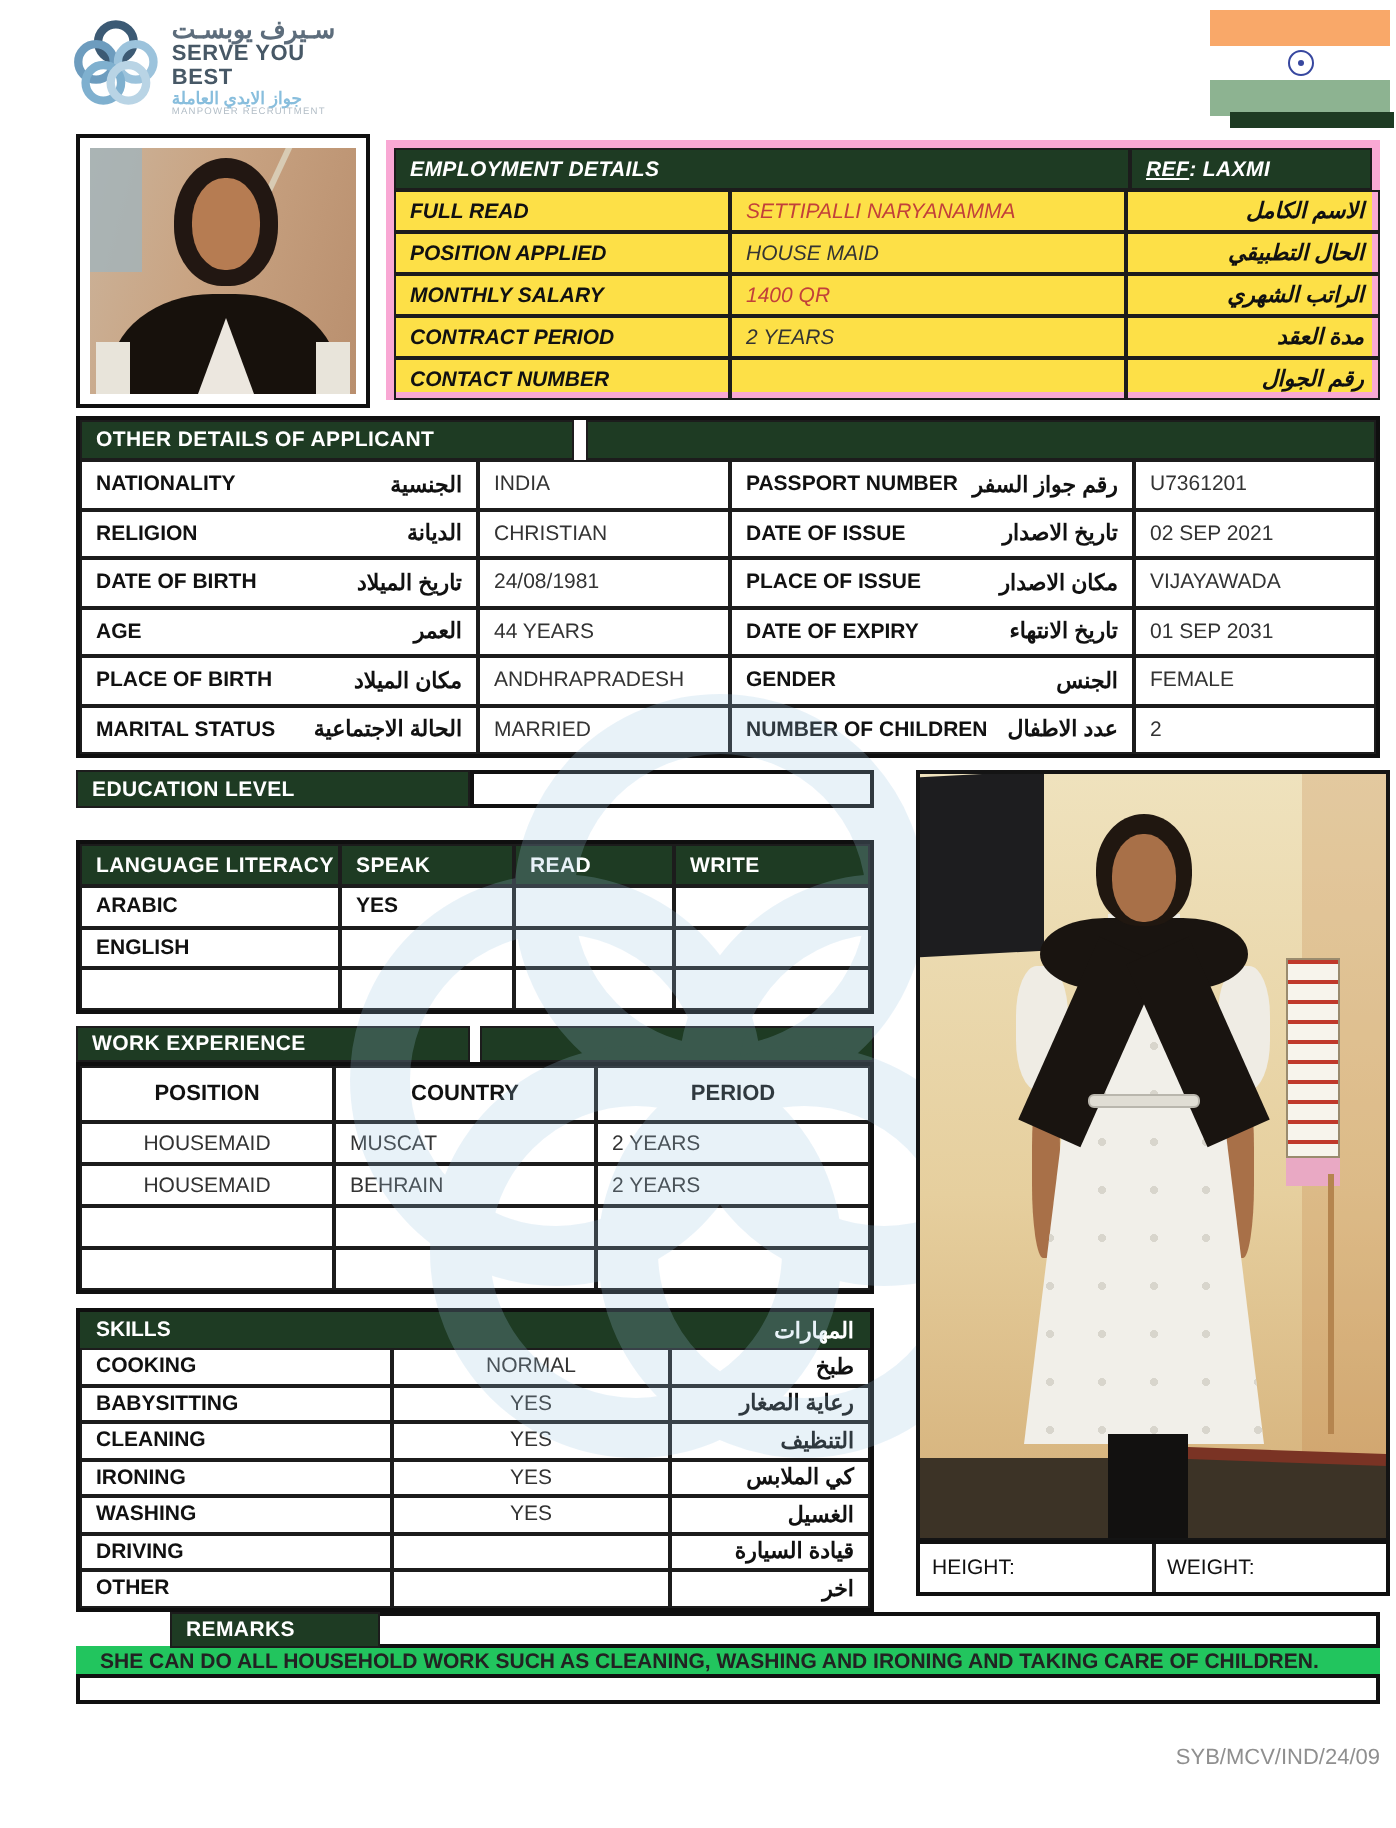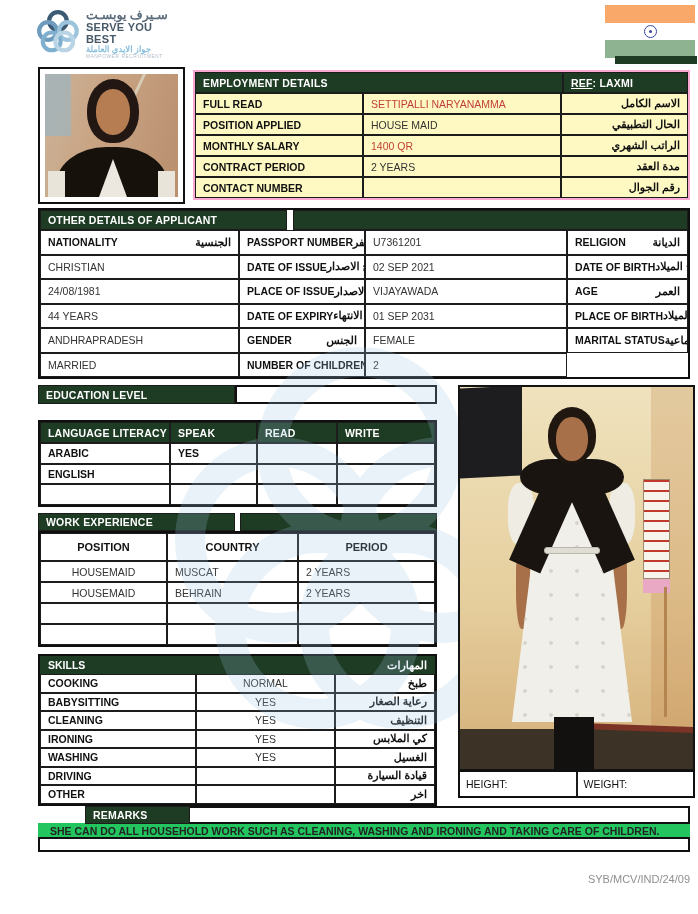--- a/index.html
+++ b/index.html
@@ -30,21 +30,21 @@
   #flag .saffron { height: 18px; background: #f9a869; }
   #flag .white { height: 17px; background: #fff; position: relative; }
   #flag .green { height: 18px; background: #8db391; }
   #chakra { position: absolute; left: 50%; top: 50%; width: 13px; height: 13px; margin: -6.5px 0 0 -6.5px; border: 1.5px solid #37479f; border-radius: 50%; }
   #chakra::after { content: ""; position: absolute; left: 50%; top: 50%; width: 3px; height: 3px; margin: -1.5px 0 0 -1.5px; background: #37479f; border-radius: 50%; }
   #flag-bar { left: 615px; top: 56px; width: 82px; height: 8px; background: #1e3b23; }
   
   #photo1 { left: 38px; top: 67px; width: 147px; height: 137px; border: 2px solid #101010; background: #fff; padding: 5px; }
   #photo1 .ph { position: relative; width: 100%; height: 100%; overflow: hidden; background: linear-gradient(105deg,#cbb39a 0%,#c9a483 40%,#b98f6e 100%); }
   
-  #emp { left: 193px; top: 70px; width: 497px; height: 130px; border: 2px solid #f9a8d4; background: #fef9c3; }
+  #emp { left: 193px; top: 70px; width: 497px; height: 130px; border: 4px solid #f9a8d4; background: #fde047; font-style: italic; }
   #emp .ehead { display: flex; height: 21px; }
   #emp .eh1 { width: 368px; }
   #emp .eh2 { flex: 1; }
   .refu { text-decoration: underline; }
   #emp .grid { grid-template-columns: 168px 198px 127px; grid-auto-rows: 21px; }
   .gh.cell { padding-left: 7px; }
   
   #other { left: 38px; top: 208px; width: 652px; height: 171px; border: 2px solid #0f0f0f; background: #fff; }
   #other .ohead { display: flex; height: 20px; gap: 6px; background: #fff; }
   #other .oh1 { width: 247px; }
@@ -159,20 +159,21 @@
 <div id="other" class="abs">
   <div class="ohead">
     <div class="cell gh oh1">OTHER DETAILS OF APPLICANT</div>
     <div class="cell gh oh2"></div>
   </div>
   <div class="grid">
     <div class="cell pair">
         <span class="pl">NATIONALITY</span>
         <span class="pa">الجنسية</span>
       </div>
+    <div class="cell val">INDIA</div>
     <div class="cell pair">
         <span class="pl">PASSPORT NUMBER</span>
         <span class="pa">رقم جواز السفر</span>
       </div>
     <div class="cell val">U7361201</div>
     <div class="cell pair">
         <span class="pl">RELIGION</span>
         <span class="pa">الديانة</span>
       </div>
     <div class="cell val">CHRISTIAN</div>

